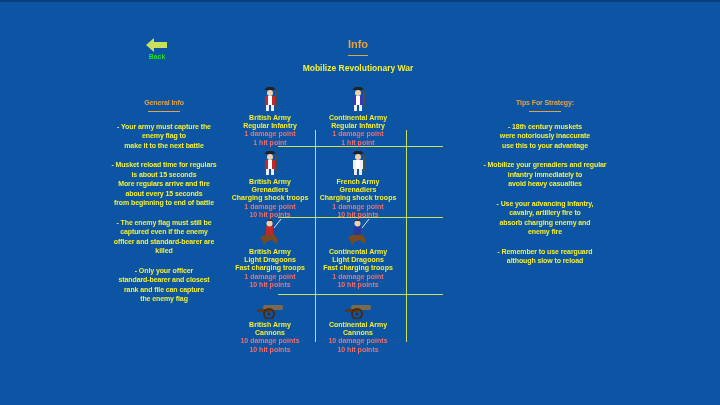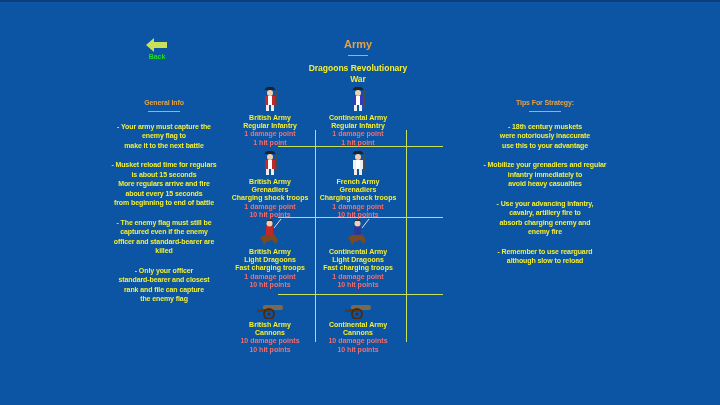--- a/index.html
+++ b/index.html
@@ -41,24 +41,24 @@
 <div class="topbar"></div>
 
 <div id="back">
   <svg width="22" height="14" viewBox="0 0 22 14">
     <polygon points="0,7 8,0 8,4 21,4 21,10 8,10 8,14" fill="#c8e05a"></polygon>
   </svg>
   <div class="lbl">Back</div>
 </div>
 
 <div id="title">
-  <div class="t">Army</div>
+  <div class="t">Info</div>
   <div class="u"></div>
 </div>
-<div id="subtitle">Dragoons Revolutionary War</div>
+<div id="subtitle">Mobilize Revolutionary War</div>
 
 <div class="col" id="general" style="left:92px; top:98px; width:144px;">
   <div class="heading-orange">General Info</div>
   <div class="underline" style="width:32px"></div>
   <div id="general-paras">
       <div class="para">
         <div>- Your army must capture the</div>
         <div>enemy flag to</div>
         <div>make it to the next battle</div>
       </div>

